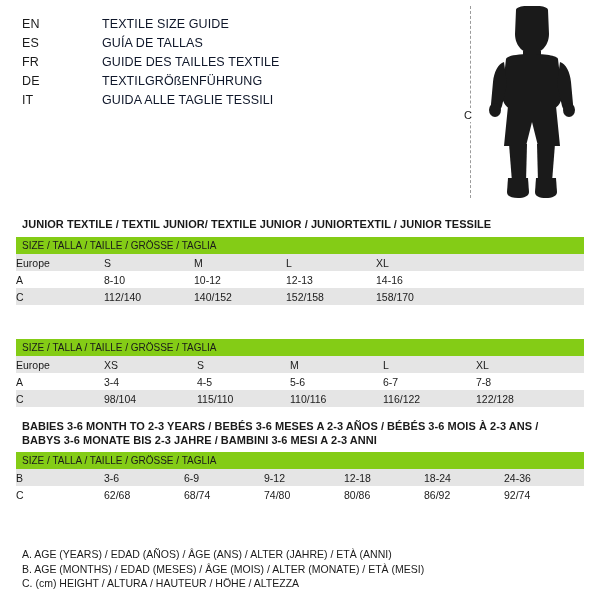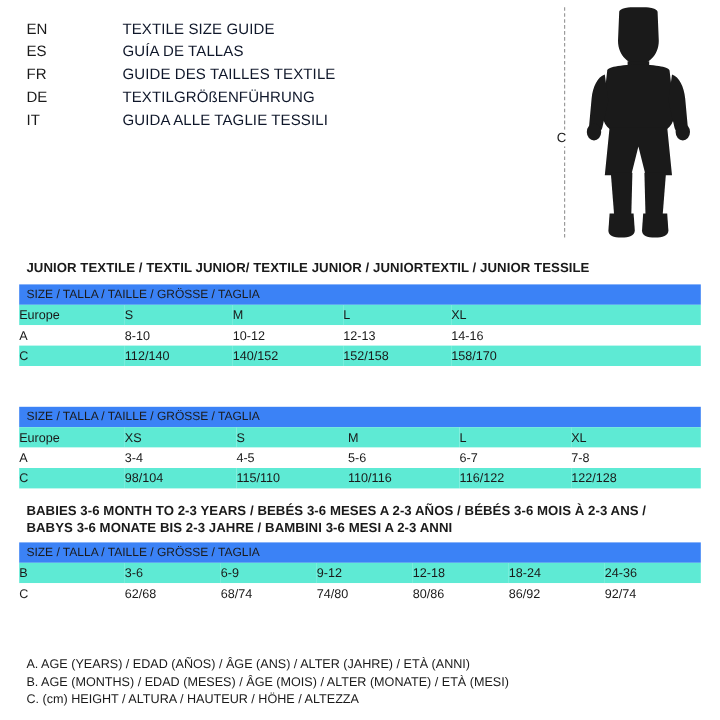--- a/index.html
+++ b/index.html
@@ -102,31 +102,31 @@
     font-size: 10.5px;
     table-layout: fixed;
   }
   table.size-table td {
     padding: 0;
     height: 17px;
     vertical-align: middle;
     color: #1a1a1a;
   }
   .row-head td {
-    background: #3b82f6;
+    background: #84cc16;
     color: #ffffff;
     font-size: 10px;
     font-weight: normal;
     height: 16px;
   }
   .row-head td.head-label {
     padding-left: 6px;
   }
   .row-gray td {
-    background: #5eead4;
+    background: #e5e5e5;
   }
   .row-white td {
     background: #ffffff;
   }
   td.col-label {
     padding-left: 6px;
     width: 88px;
   }
   td.cell {
     padding-left: 2px;

